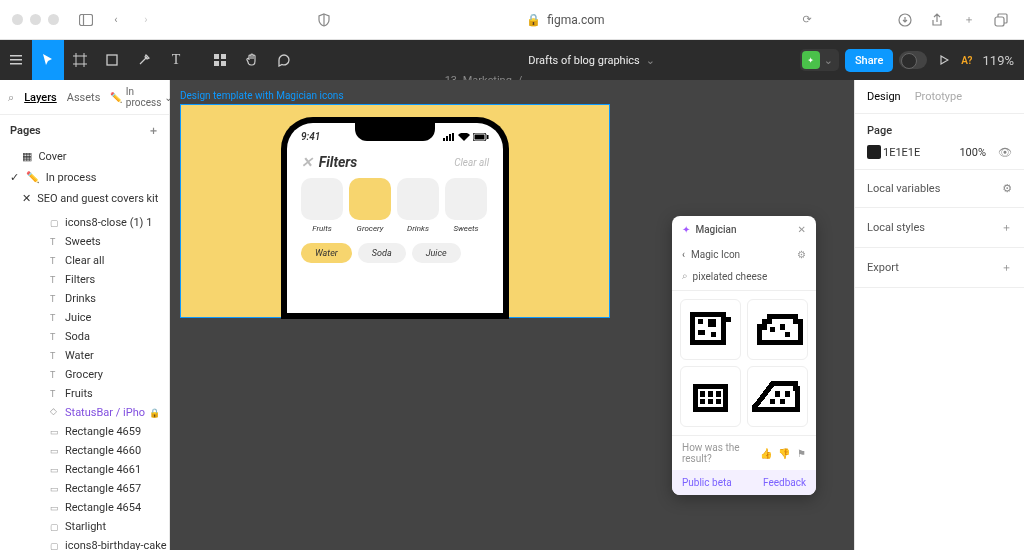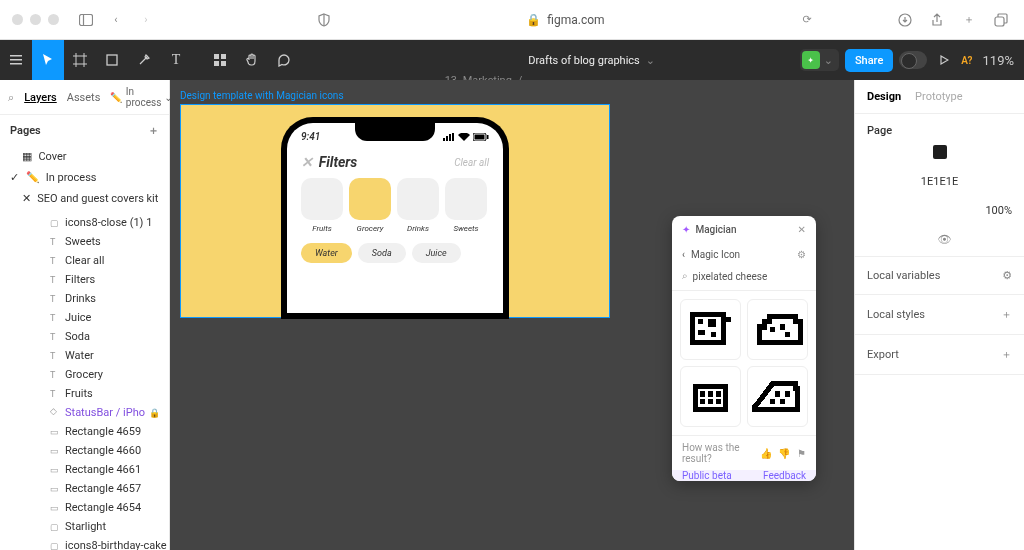--- a/index.html
+++ b/index.html
@@ -75,30 +75,30 @@
   .mg-hdr .t{display:flex; align-items:center; gap:5px; font-weight:500;}
   .mg-sub { padding: 6px 10px; display:flex; align-items:center; justify-content:space-between; color:#555;}
   .mg-sub .back{display:flex; align-items:center; gap:6px;}
   .mg-search{ padding: 4px 10px 8px; display:flex; align-items:center; gap:5px; color:#999; border-bottom:1px solid #eee;}
   .mg-search input{border:none; outline:none; font-size:10px; width:100%; color:#555;}
   .mg-grid{display:grid; grid-template-columns:1fr 1fr; gap:6px; padding:8px;}
   .mg-cell{aspect-ratio:1; border:1px solid #eee; border-radius:6px; display:flex; align-items:center; justify-content:center; padding:4px;}
   .mg-cell svg{width:100%; height:100%;}
   .mg-fb{padding:6px 10px; display:flex; align-items:center; justify-content:space-between; color:#999; border-top:1px solid #eee;}
   .mg-fb .thumbs{display:flex; gap:6px;}
-  .mg-foot{padding:0 10px; display:flex; justify-content:space-between; background:#f4f0ff; color:#7b61ff; border-radius:0 0 8px 8px;}
+  .mg-foot{padding:7px 10px; display:flex; justify-content:space-between; background:#f4f0ff; color:#7b61ff; border-radius:0 0 8px 8px;}
   
   
   .right-panel { width: 170px; background: #fff; border-left: 1px solid #e5e5e5; font-size: 11px;}
   .rp-tabs{display:flex; gap:14px; padding:10px 12px; border-bottom:1px solid #eee;}
-  .rp-tabs .active{font-weight:700; color:#000;}
+  .rp-tabs .active{font-weight:400; color:#000;}
   .rp-tabs .inactive{color:#aaa;}
   .rp-sec{padding:10px 12px; border-bottom:1px solid #eee;}
   .rp-sec .hdr{font-weight:500; margin-bottom:8px; display:flex; justify-content:space-between; align-items:center;}
-  .bg-row{display:flex; align-items:center; gap:16px;flex-direction:column;}
+  .bg-row{display:flex; align-items:center; gap:2px;}
   .swatch{width:14px; height:14px; background:#1e1e1e; border-radius:2px;}
   .rp-simple{padding:12px; border-bottom:1px solid #eee; display:flex; justify-content:space-between; align-items:center; color:#555;}
   
   .sparkle{color:#a259ff;}
 </style>
 </head>
 <body>
 
 <div class="browser-bar">
   <div class="traffic">

